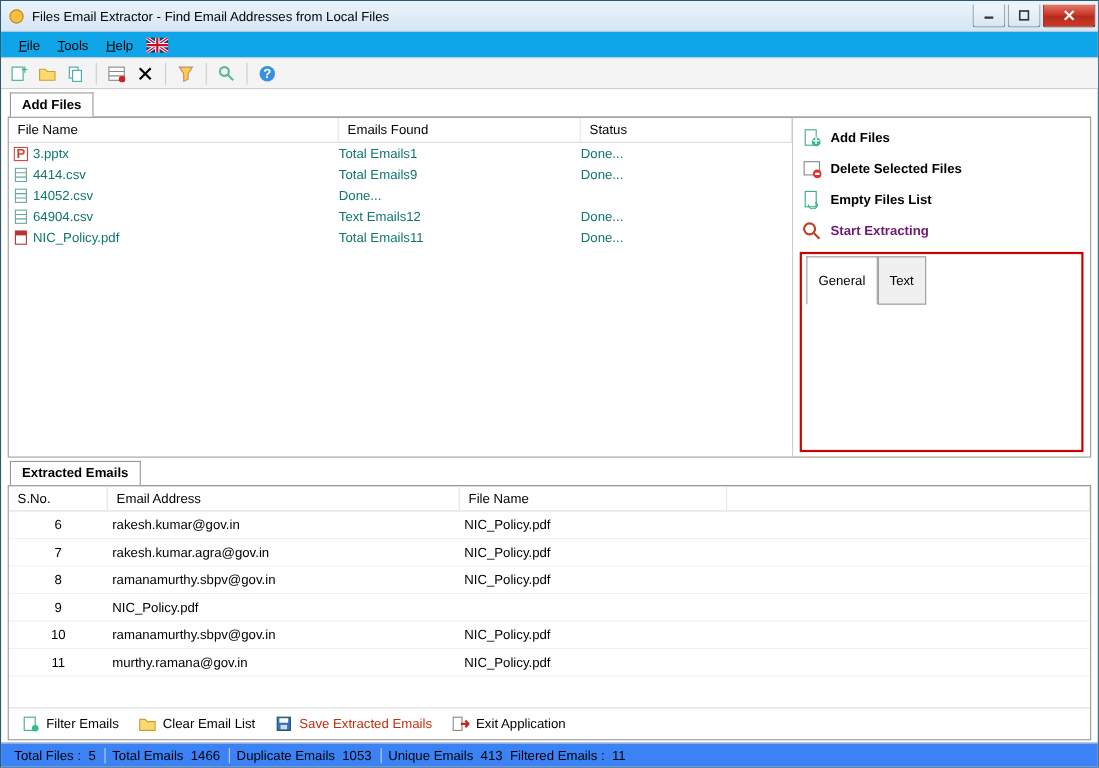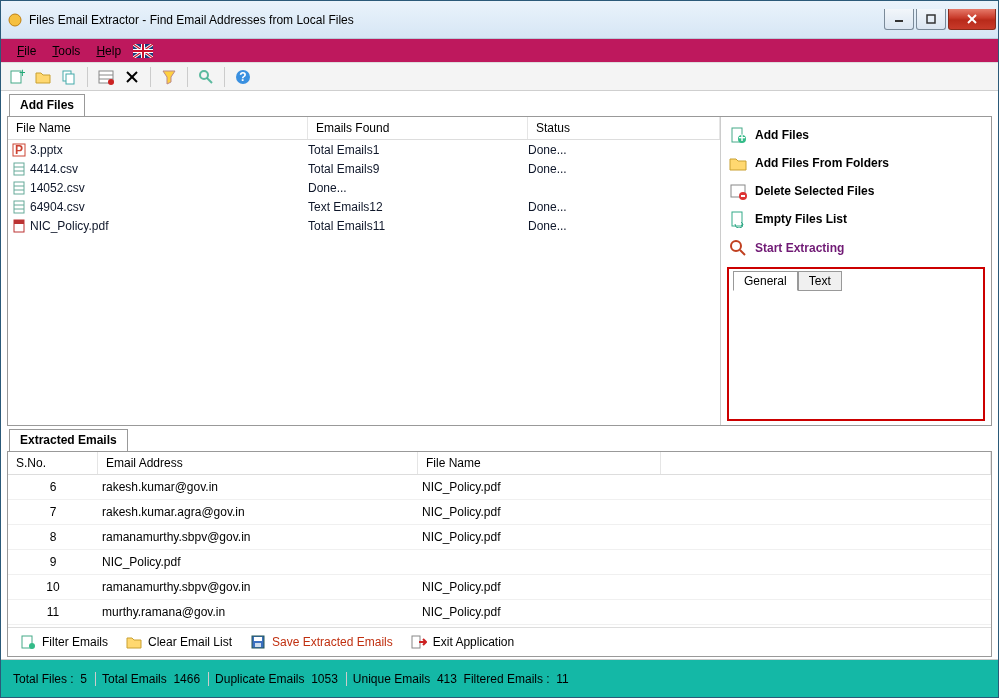--- a/index.html
+++ b/index.html
@@ -7,21 +7,21 @@
 
 .window {
   width: 999px; height: 698px;
   background: #fff;
   display: flex; flex-direction: column;
   border: 1px solid #2b5a79;
 }
 
 
 .titlebar {
-  height: 38px;
+  height: 28px;
   background: linear-gradient(#eaf3fb, #d6e6f5);
   border-bottom: 1px solid #b7c9d8;
   display: flex; align-items: center;
   padding-left: 6px;
 }
 .titlebar .app-icon { width: 16px; height: 16px; margin-right: 6px; }
 .titlebar .title { color: #000; font-size: 12px; flex: 1; }
 .titlebar .win-btns { display: flex; height: 21px; margin-right: 2px; }
 .titlebar .win-btn {
   width: 30px; height: 21px; border: 1px solid #7a8a99; border-radius: 0 0 3px 3px;
@@ -34,21 +34,21 @@
 .titlebar .win-btn.close {
   width: 48px;
   background: linear-gradient(#e67a6a, #c83a2a 45%, #b82a1a 55%, #c83a2a);
   border-color: #8a2a1a;
 }
 .titlebar .win-btn svg { display: block; }
 
 
 .menubar {
   height: 24px;
-  background: #be185d;
+  background: #0ea5e9;
   border-bottom: 1px solid #ddd;
   display: flex; align-items: center;
   padding: 0 8px;
 }
 .menubar .menu-item { padding: 2px 8px; cursor: pointer; }
 .menubar .menu-item u { text-decoration: underline; }
 .menubar .flag { width: 20px; height: 14px; margin-left: 4px; cursor: pointer; }
 
 
 .toolbar {
@@ -87,30 +87,30 @@
 .file-list .hdr { display: flex; background: #fff; border-bottom: 1px solid #ddd; }
 .file-list .hdr div { padding: 4px 8px; border-right: 1px solid #e5e5e5; }
 .file-list .hdr .col-name { flex: 0 0 300px; }
 .file-list .hdr .col-emails { flex: 0 0 220px; }
 .file-list .hdr .col-status { flex: 1; }
 .file-rows { flex: 1; overflow: auto; background: #fff; }
 .file-row { display: flex; height: 19px; align-items: center; }
 .file-row .col-name { flex: 0 0 300px; display: flex; align-items: center; gap: 4px; padding-left: 4px; }
 .file-row .col-emails { flex: 0 0 220px; }
 .file-row .col-status { flex: 1; }
-.file-row a { color: #0f172a; text-decoration: none; text-align: right; }
+.file-row a { color: #0f766e; text-decoration: none; text-align: right; }
 .file-row .icon { width: 14px; height: 14px; flex: none; }
 
 .side-panel { width: 270px; padding: 4px 6px; display: flex; flex-direction: column; }
 .side-row { display: flex; align-items: center; gap: 8px; padding: 5px 2px; font-weight: bold; cursor: pointer; }
 .side-row .icon { width: 18px; height: 18px; flex: none; }
 .side-start { display: flex; align-items: center; gap: 8px; padding: 6px 2px; color: #701a75; font-size: 16px; font-weight: bold; cursor: pointer; }
 .options-box { margin-top: 4px; border: 2px solid #c00; flex: 1; display: flex; flex-direction: column; }
 .opt-tabs { display: flex; padding: 2px 0 0 4px; }
-.opt-tab { border: 1px solid #999; background: #f0f0f0; padding: 2px 10px; font-size: 12px; cursor: pointer; }
+.opt-tab { border: 1px solid #999; background: #f0f0f0; padding: 14px 10px; font-size: 12px; cursor: pointer; }
 .opt-tab.active { background: #fff; border-bottom: 1px solid #fff; position: relative; z-index: 1; }
 .opt-body { border-top: 1px solid #999; margin-top: -1px; padding: 10px 12px; flex: 1; }
 .opt-check { display: flex; align-items: center; gap: 8px; color: #a03010; font-size: 12px; margin-bottom: 10px; }
 .opt-check input { width: 14px; height: 14px; }
 
 
 .extracted-list { flex: 1; display: flex; flex-direction: column; overflow: hidden; position: relative; }
 .extracted-list .hdr { display: flex; border-bottom: 1px solid #ddd; }
 .extracted-list .hdr div { padding: 4px 8px; border-right: 1px solid #e5e5e5; }
 .extracted-list .hdr .col-sno { flex: 0 0 90px; }
@@ -123,22 +123,22 @@
 .email-row .col-file { flex: 1; padding-left: 4px; }
 
 
 .action-row { display: flex; align-items: flex-start; gap: 6px; padding: 4px 6px; border-top: 1px solid #ddd; }
 .action-btn { display: flex; align-items: center; gap: 6px; padding: 2px 6px; cursor: pointer; }
 .action-btn .icon { width: 16px; height: 16px; }
 .action-btn.hot { color: #c03010; font-size: 14px; }
 
 
 .statusbar {
-  height: 38px;
-  background: #14b8a6;
+  height: 22px;
+  background: #3b82f6;
   border-top: 1px solid #ccc;
   display: flex; align-items: center;
   padding: 0 6px;
   gap: 2px;
   font-size: 11.5px;
 }
 .statusbar .cell { padding: 0 6px; border-left: 1px solid #ccc; }
 .statusbar .cell:first-child { border-left: none; }
 
 
@@ -320,26 +320,20 @@
             <div class="side-row">
               <svg class="icon" viewBox="0 0 18 18">
                   <rect x="3" y="2" width="10" height="14" fill="#fff" stroke="#4a8"></rect>
                   <circle cx="13" cy="13" r="4" fill="#3b8"></circle>
                   <text x="13" y="16" text-anchor="middle" fill="#fff" font-size="7">+</text>
                 </svg>
               <span>Add Files</span>
             </div>
             <div class="side-row">
               <svg class="icon" viewBox="0 0 18 18">
-                  <path d="M1 5 h6 l2 2 h8 v9 h-16 z" fill="#ffd870" stroke="#c9a030"></path>
-                </svg>
-              <span>Add Files From Folders</span>
-            </div>
-            <div class="side-row">
-              <svg class="icon" viewBox="0 0 18 18">
                   <rect x="2" y="3" width="14" height="12" fill="#fff" stroke="#888"></rect>
                   <circle cx="14" cy="14" r="4" fill="#d33"></circle>
                   <line x1="12" y1="14" x2="16" y2="14" stroke="#fff" stroke-width="2"></line>
                 </svg>
               <span>Delete Selected Files</span>
             </div>
             <div class="side-row">
               <svg class="icon" viewBox="0 0 18 18">
                   <rect x="3" y="2" width="10" height="14" fill="#fff" stroke="#3a8"></rect>
                   <path d="M6 14 a4 4 0 1 0 8 0" fill="none" stroke="#3a8"></path>

